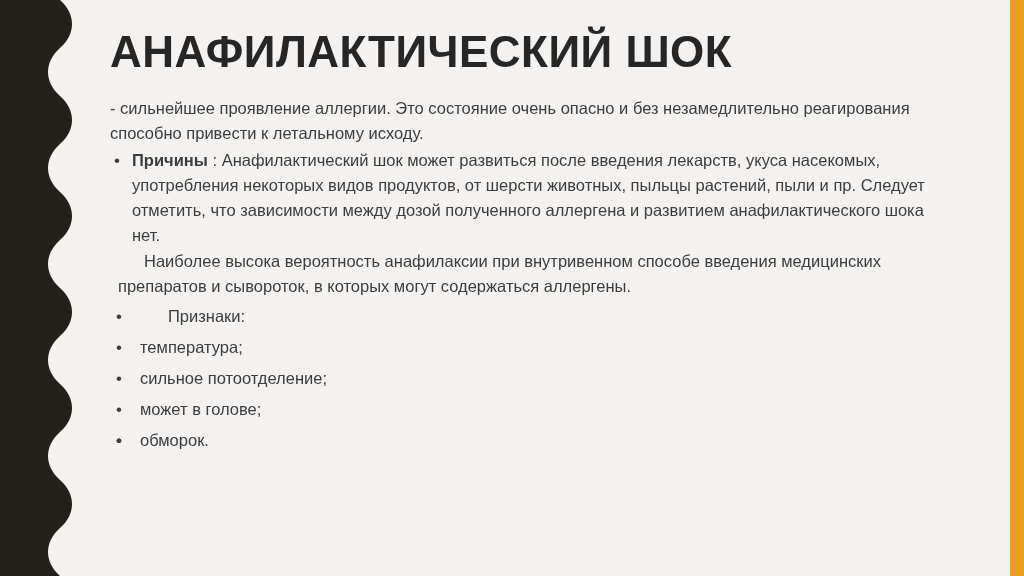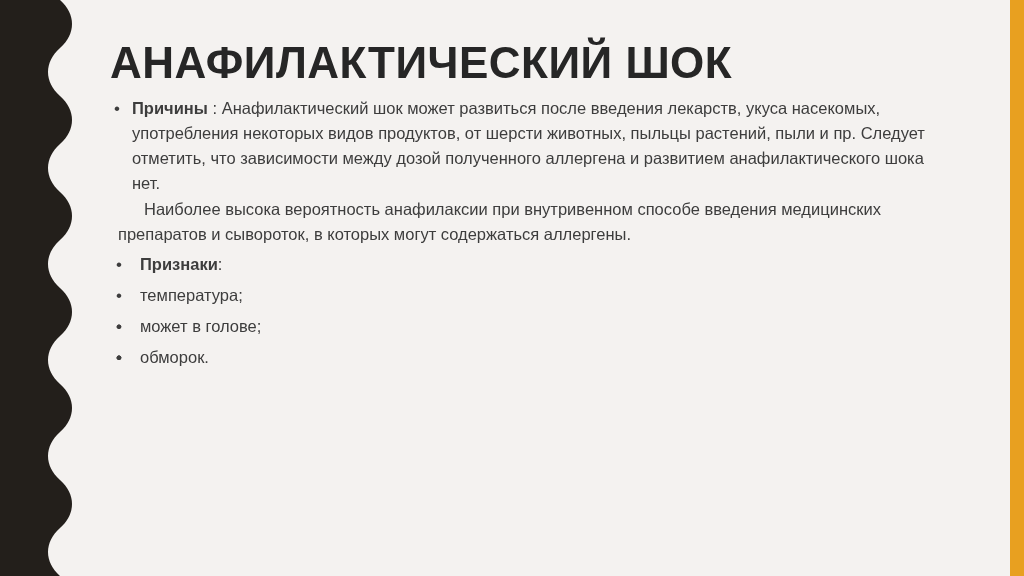--- a/index.html
+++ b/index.html
@@ -48,21 +48,20 @@
   .title {
     position: absolute;
     left: 0;
     top: 26px;
     font-size: 44px;
     line-height: 52px;
     font-weight: bold;
     color: #262626;
     letter-spacing: 0.5px;
     white-space: nowrap;
-    margin-top: 11px;
   }
 
   .body {
     position: absolute;
     left: 0;
     top: 96px;
     width: 840px;
     color: #3d3d3d;
     font-size: 16.5px;
     line-height: 25px;
@@ -110,21 +109,21 @@
     line-height: 25px;
   }
   .list li .dot {
     position: absolute;
     left: 6px;
     top: 0;
     font-size: 17px;
     line-height: 25px;
   }
   .list li.strong-item { margin-top: 5px; }
-  .list li b { font-weight: bold; }
+  .list li b { font-weight: normal; margin-left: 28px; }
 </style>
 </head>
 <body>
 
 <div id="slide">
 
   <div class="left-band">
     <svg width="78" height="576" viewBox="0 0 78 576" xmlns="http://www.w3.org/2000/svg" aria-hidden="true">
       <path fill="#231f1b" d="M0,0 L60,0
         C76,14 76,34 60,48
@@ -144,39 +143,41 @@
   </div>
 
   <div class="right-bar"></div>
 
   <div class="content">
 
     <div class="title">АНАФИЛАКТИЧЕСКИЙ ШОК</div>
 
     <div class="body">
 
+      <p class="para">- сильнейшее проявление аллергии. Это состояние очень опасно и без незамедлительно реагирования способно привести к летальному исходу.</p>
 
       <p class="bullet-para">
         <span class="dot">•</span>
         <b>Причины</b><span> : </span><span>Анафилактический шок может развиться после введения лекарств, укуса насекомых, употребления некоторых видов продуктов, от шерсти животных, пыльцы растений, пыли и пр. Следует отметить, что зависимости между дозой полученного аллергена и развитием анафилактического шока нет.</span>
       </p>
 
       <p class="indent-para">Наиболее высока вероятность анафилаксии при внутривенном способе введения медицинских препаратов и сывороток, в которых могут содержаться аллергены.</p>
 
       <ul class="list">
         <li class="strong-item">
           <span class="dot">•</span>
           <b>Признаки</b><span>:</span>
         </li>
         <li>
           <span class="dot">•</span>
           <span>температура;</span>
         </li>
         <li>
           <span class="dot">•</span>
+          <span>сильное потоотделение;</span>
         </li>
         <li>
           <span class="dot">•</span>
           <span>может в голове;</span>
         </li>
         <li>
           <span class="dot">•</span>
         </li>
         <li>
           <span class="dot">•</span>

